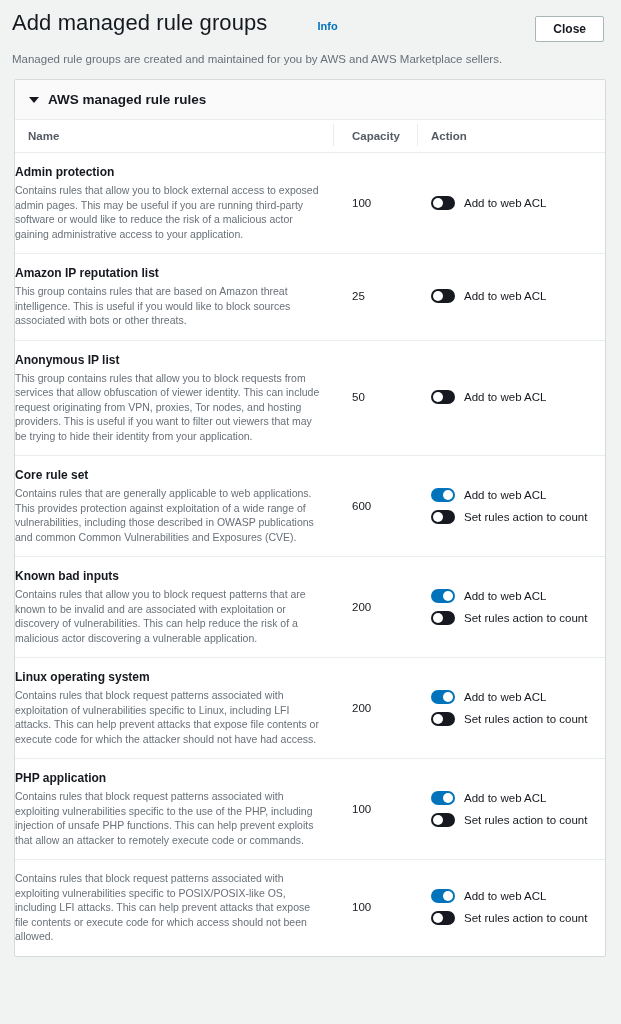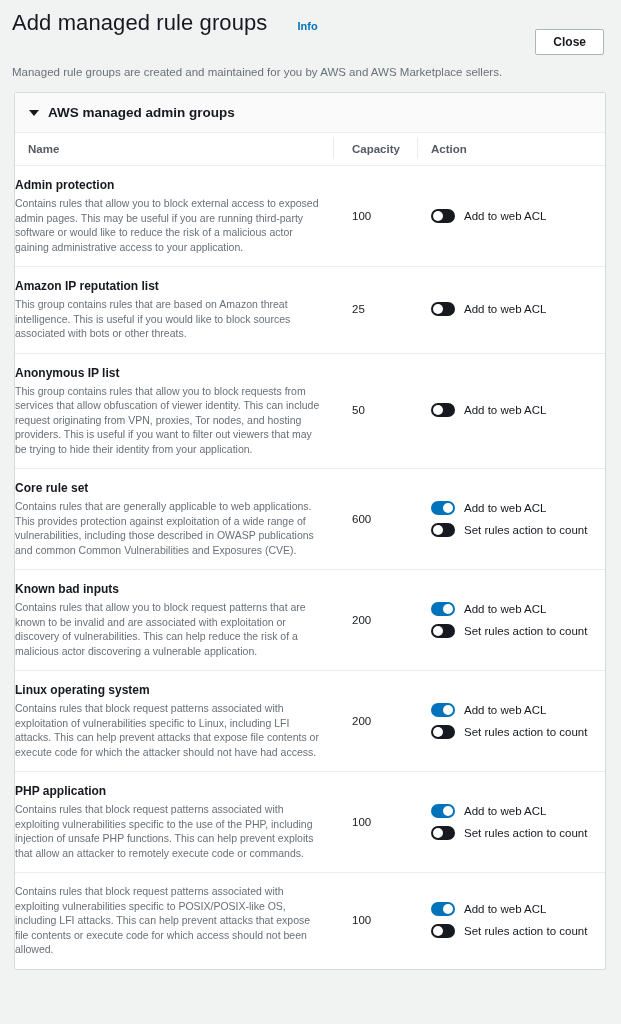--- a/index.html
+++ b/index.html
@@ -15,21 +15,21 @@
 
   .page { width: 621px; height: 1024px; position: relative; }
 
   
   .header {
     padding: 10px 14px 0 12px;
     display: flex;
     align-items: flex-start;
     justify-content: space-between;
   }
-  .header-left { display: flex; align-items: baseline; gap: 3px; justify-content: flex-end; }
+  .header-left { display: flex; align-items: baseline; gap: 23px; justify-content: flex-end; }
   .page-title {
     font-size: 22px;
     font-weight: 400;
     color: #16191f;
     letter-spacing: 0.1px;
     line-height: 26px;
   }
   .info-link {
     font-size: 11px;
     font-weight: bold;
@@ -41,21 +41,21 @@
   .close-button {
     background: #ffffff;
     border: 1px solid #aab7b8;
     border-radius: 2px;
     color: #16191f;
     font-family: "Liberation Sans", sans-serif;
     font-size: 12px;
     font-weight: bold;
     padding: 5px 17px;
     cursor: pointer;
-    margin-top: 19px;
+    margin-top: 6px;
     margin-right: 3px;
   }
 
   .subtitle {
     padding: 9px 14px 0 12px;
     font-size: 11.5px;
     color: #687078;
     line-height: 16px;
   }
 
@@ -203,21 +203,21 @@
     </div>
     <button class="close-button">Close</button>
   </div>
 
   <div class="subtitle">Managed rule groups are created and maintained for you by AWS and AWS Marketplace sellers.</div>
 
   <div class="panel">
 
     <div class="panel-header">
       <span class="caret"></span>
-      <span class="panel-title">AWS managed admin groups</span>
+      <span class="panel-title">AWS managed rule rules</span>
     </div>
 
     <div class="table">
       <div class="thead">
         <div class="th col-name">Name</div>
         <div class="th col-capacity">Capacity</div>
         <div class="th col-action">Action</div>
       </div>
       <div id="table-body">
           <div class="row">

